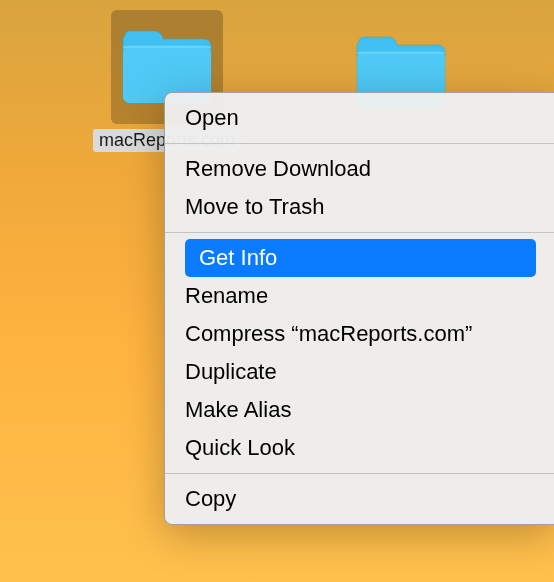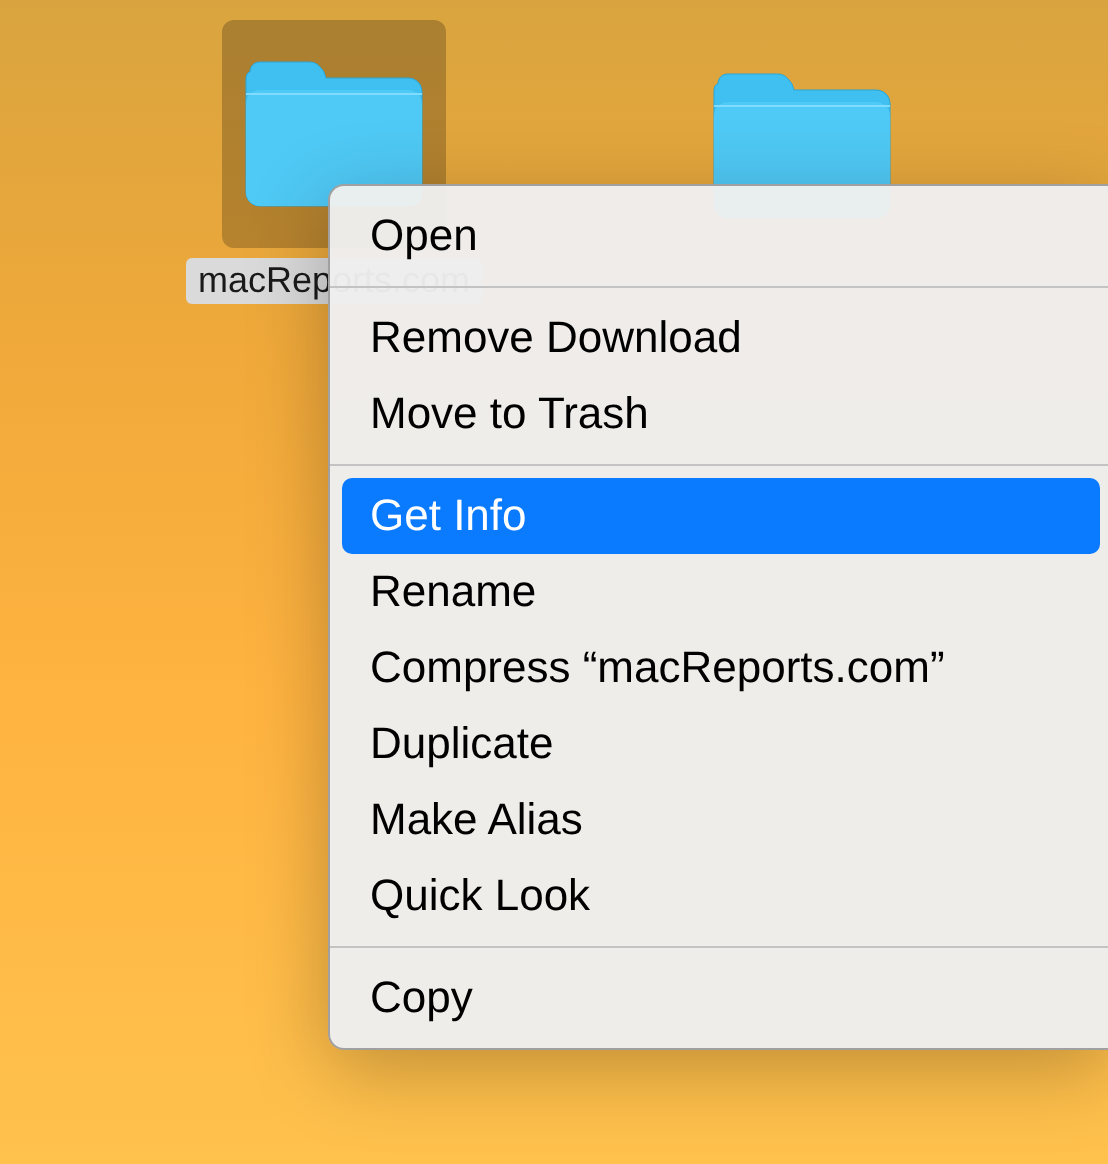--- a/index.html
+++ b/index.html
@@ -81,21 +81,21 @@
       font-size: 22px;
       color: #000;
       padding: 6px 20px;
       cursor: default;
       white-space: nowrap;
     }
     .menu-item.highlighted {
       background: #0a7aff;
       color: #fff;
       border-radius: 5px;
-      margin: 0 6px;
+      margin: 0 20px;
       padding: 6px 14px;
     }
     .menu-separator {
       border: none;
       border-top: 1px solid #c3c3c3;
       margin: 6px 0;
     }
   </style>
 </head>
 <body>

